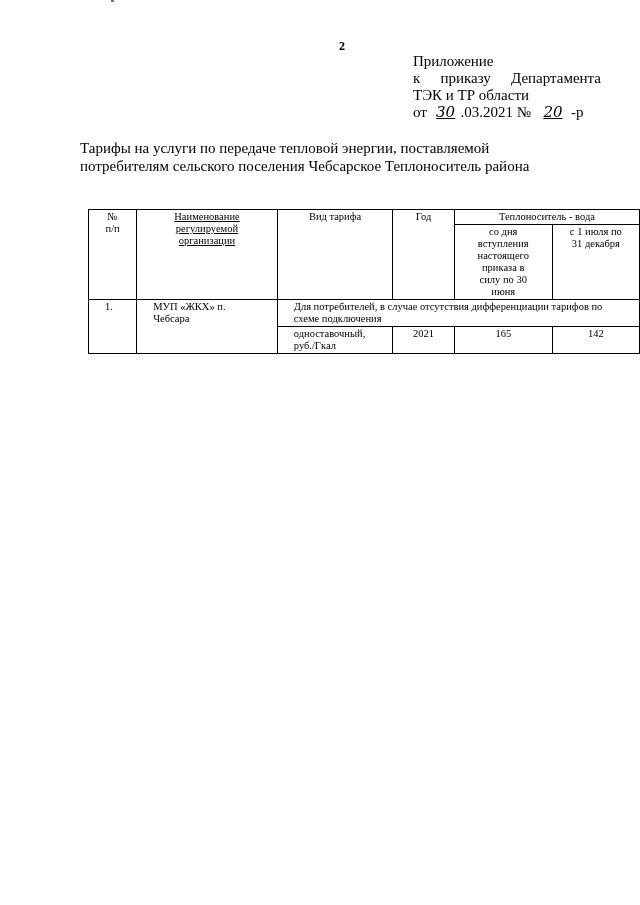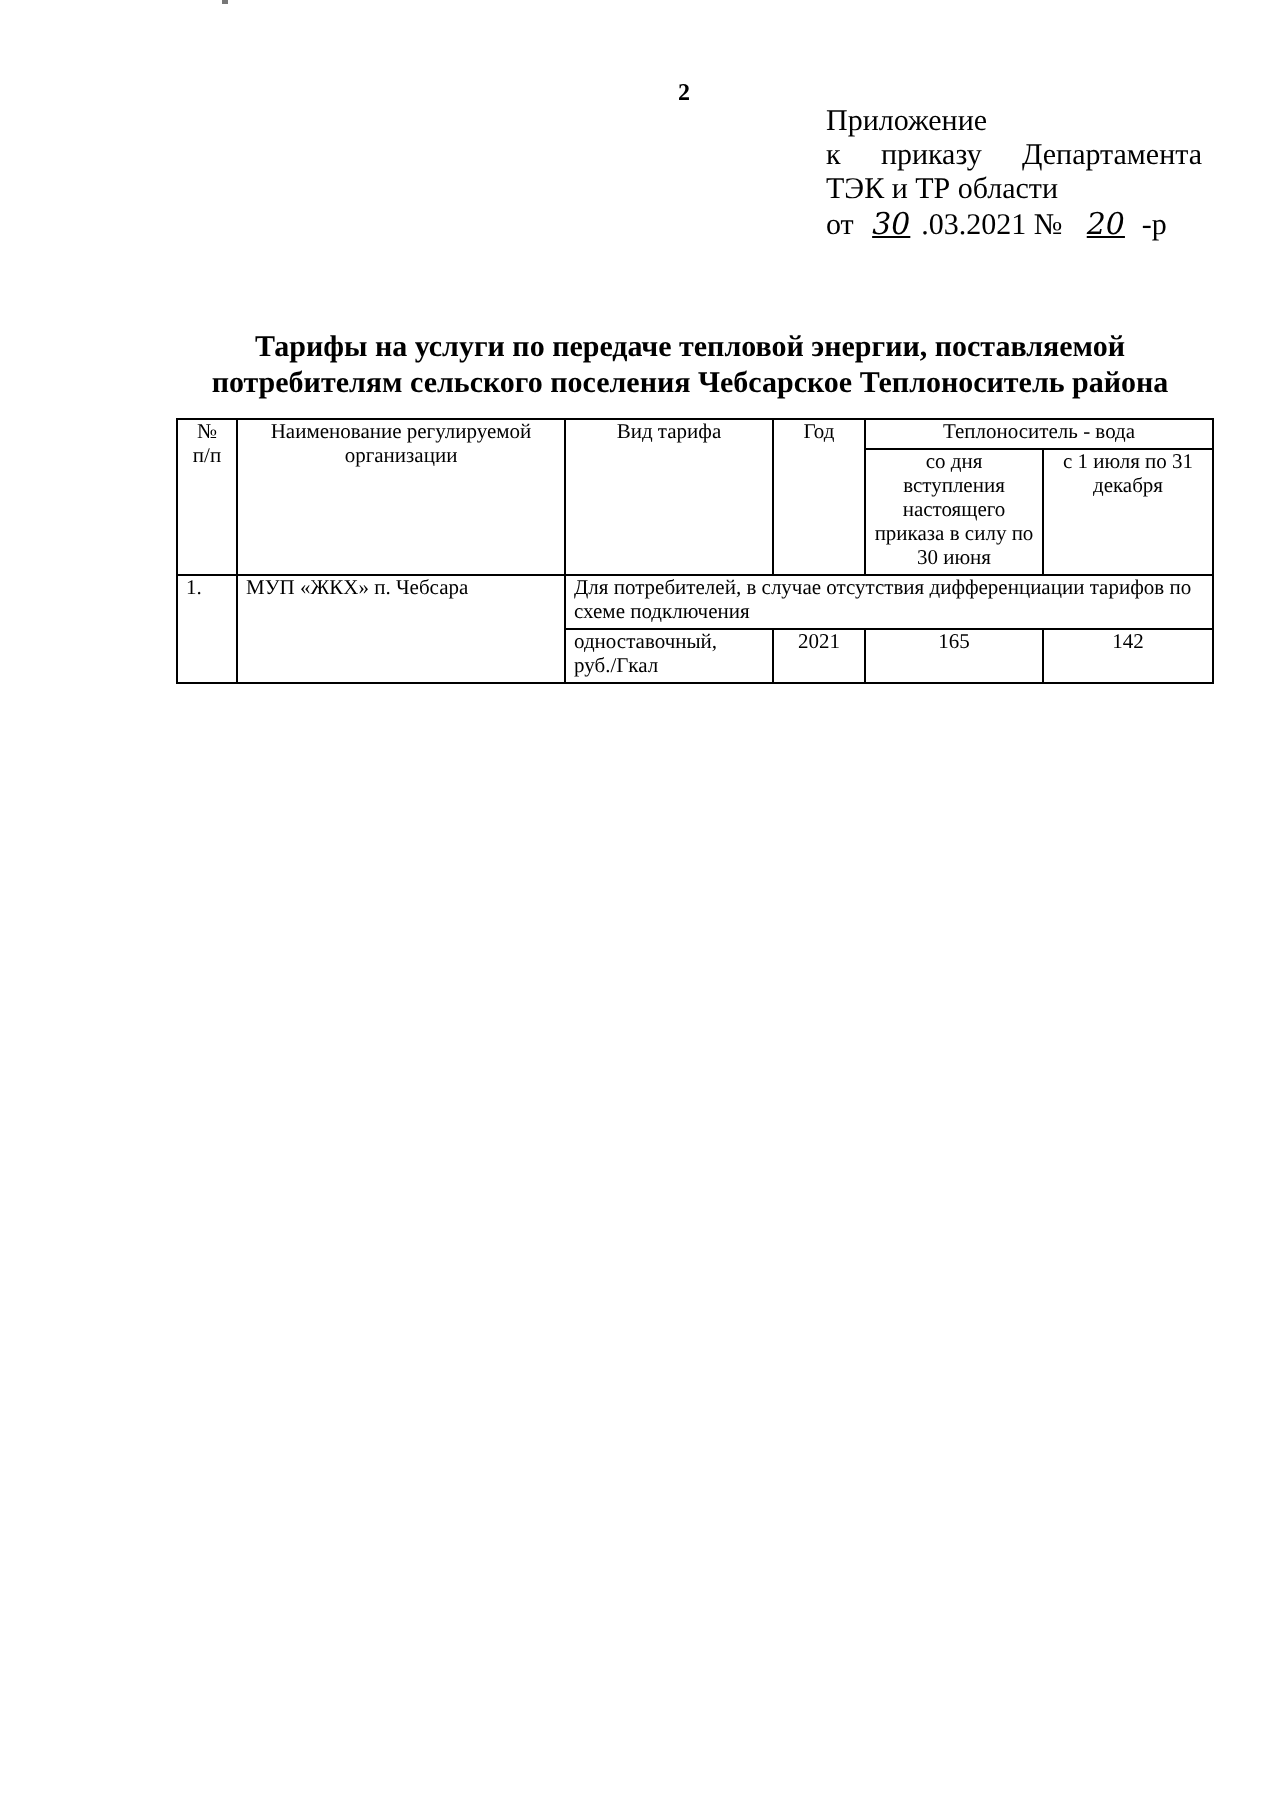--- a/index.html
+++ b/index.html
@@ -5,27 +5,27 @@
   html, body { margin: 0; padding: 0; background: #ffffff; }
   body { width: 640px; height: 905px; position: relative; overflow: hidden;
          font-family: "Liberation Serif", "DejaVu Serif", serif; color: #000; }
   .page-number { position: absolute; left: 339px; top: 39px; font-size: 12px; font-weight: bold; }
   .appendix { position: absolute; left: 413px; top: 53px; width: 188px; font-size: 15px; line-height: 17px; }
   .appendix .line { display: block; white-space: nowrap; }
   .appendix .justify { display: flex; justify-content: space-between; }
   .hand { font-family: "DejaVu Serif", serif; font-style: italic; text-decoration: underline; display: inline-block; text-align: center; }
   .hand-day { width: 30px; }
   .hand-num { width: 36px; }
-  .title { position: absolute; left: 80px; top: 165px; width: 530px; text-align: center;
-           font-weight: bold; font-size: 15px; line-height: 18px; }
+  .title { position: absolute; left: 80px; top: 139px; width: 530px; 
+           font-weight: normal; font-size: 15px; line-height: 18px; }
   table.tariff { position: absolute; left: 88px; top: 209px; border-collapse: collapse;
                  font-size: 10.5px; line-height: 12px; }
-  table.tariff td { border: 1px solid #000; vertical-align: top; padding: 1px 4px; }
+  table.tariff td { border: 1px solid #000; vertical-align: top; padding: 1px 16px; }
   .c-num { width: 21px; }
-  .c-name { width: 155px; }
+  .c-name { width: 155px; text-decoration: underline; }
   .c-type { width: 95px; }
   .c-year { width: 37px; }
   .c-v1 { width: 80px; }
   .c-v2 { width: 76px; }
   .center { text-align: center; }
   .h-top { height: 11px; }
   .h-sub { height: 60px; margin-left: 40px; }
   .r-note { height: 22px; }
   .r-val { height: 22px; margin-left: 20px; }
   .stray-mark { position: absolute; left: 111px; top: 0px; width: 3px; height: 2px; background: #777; }

